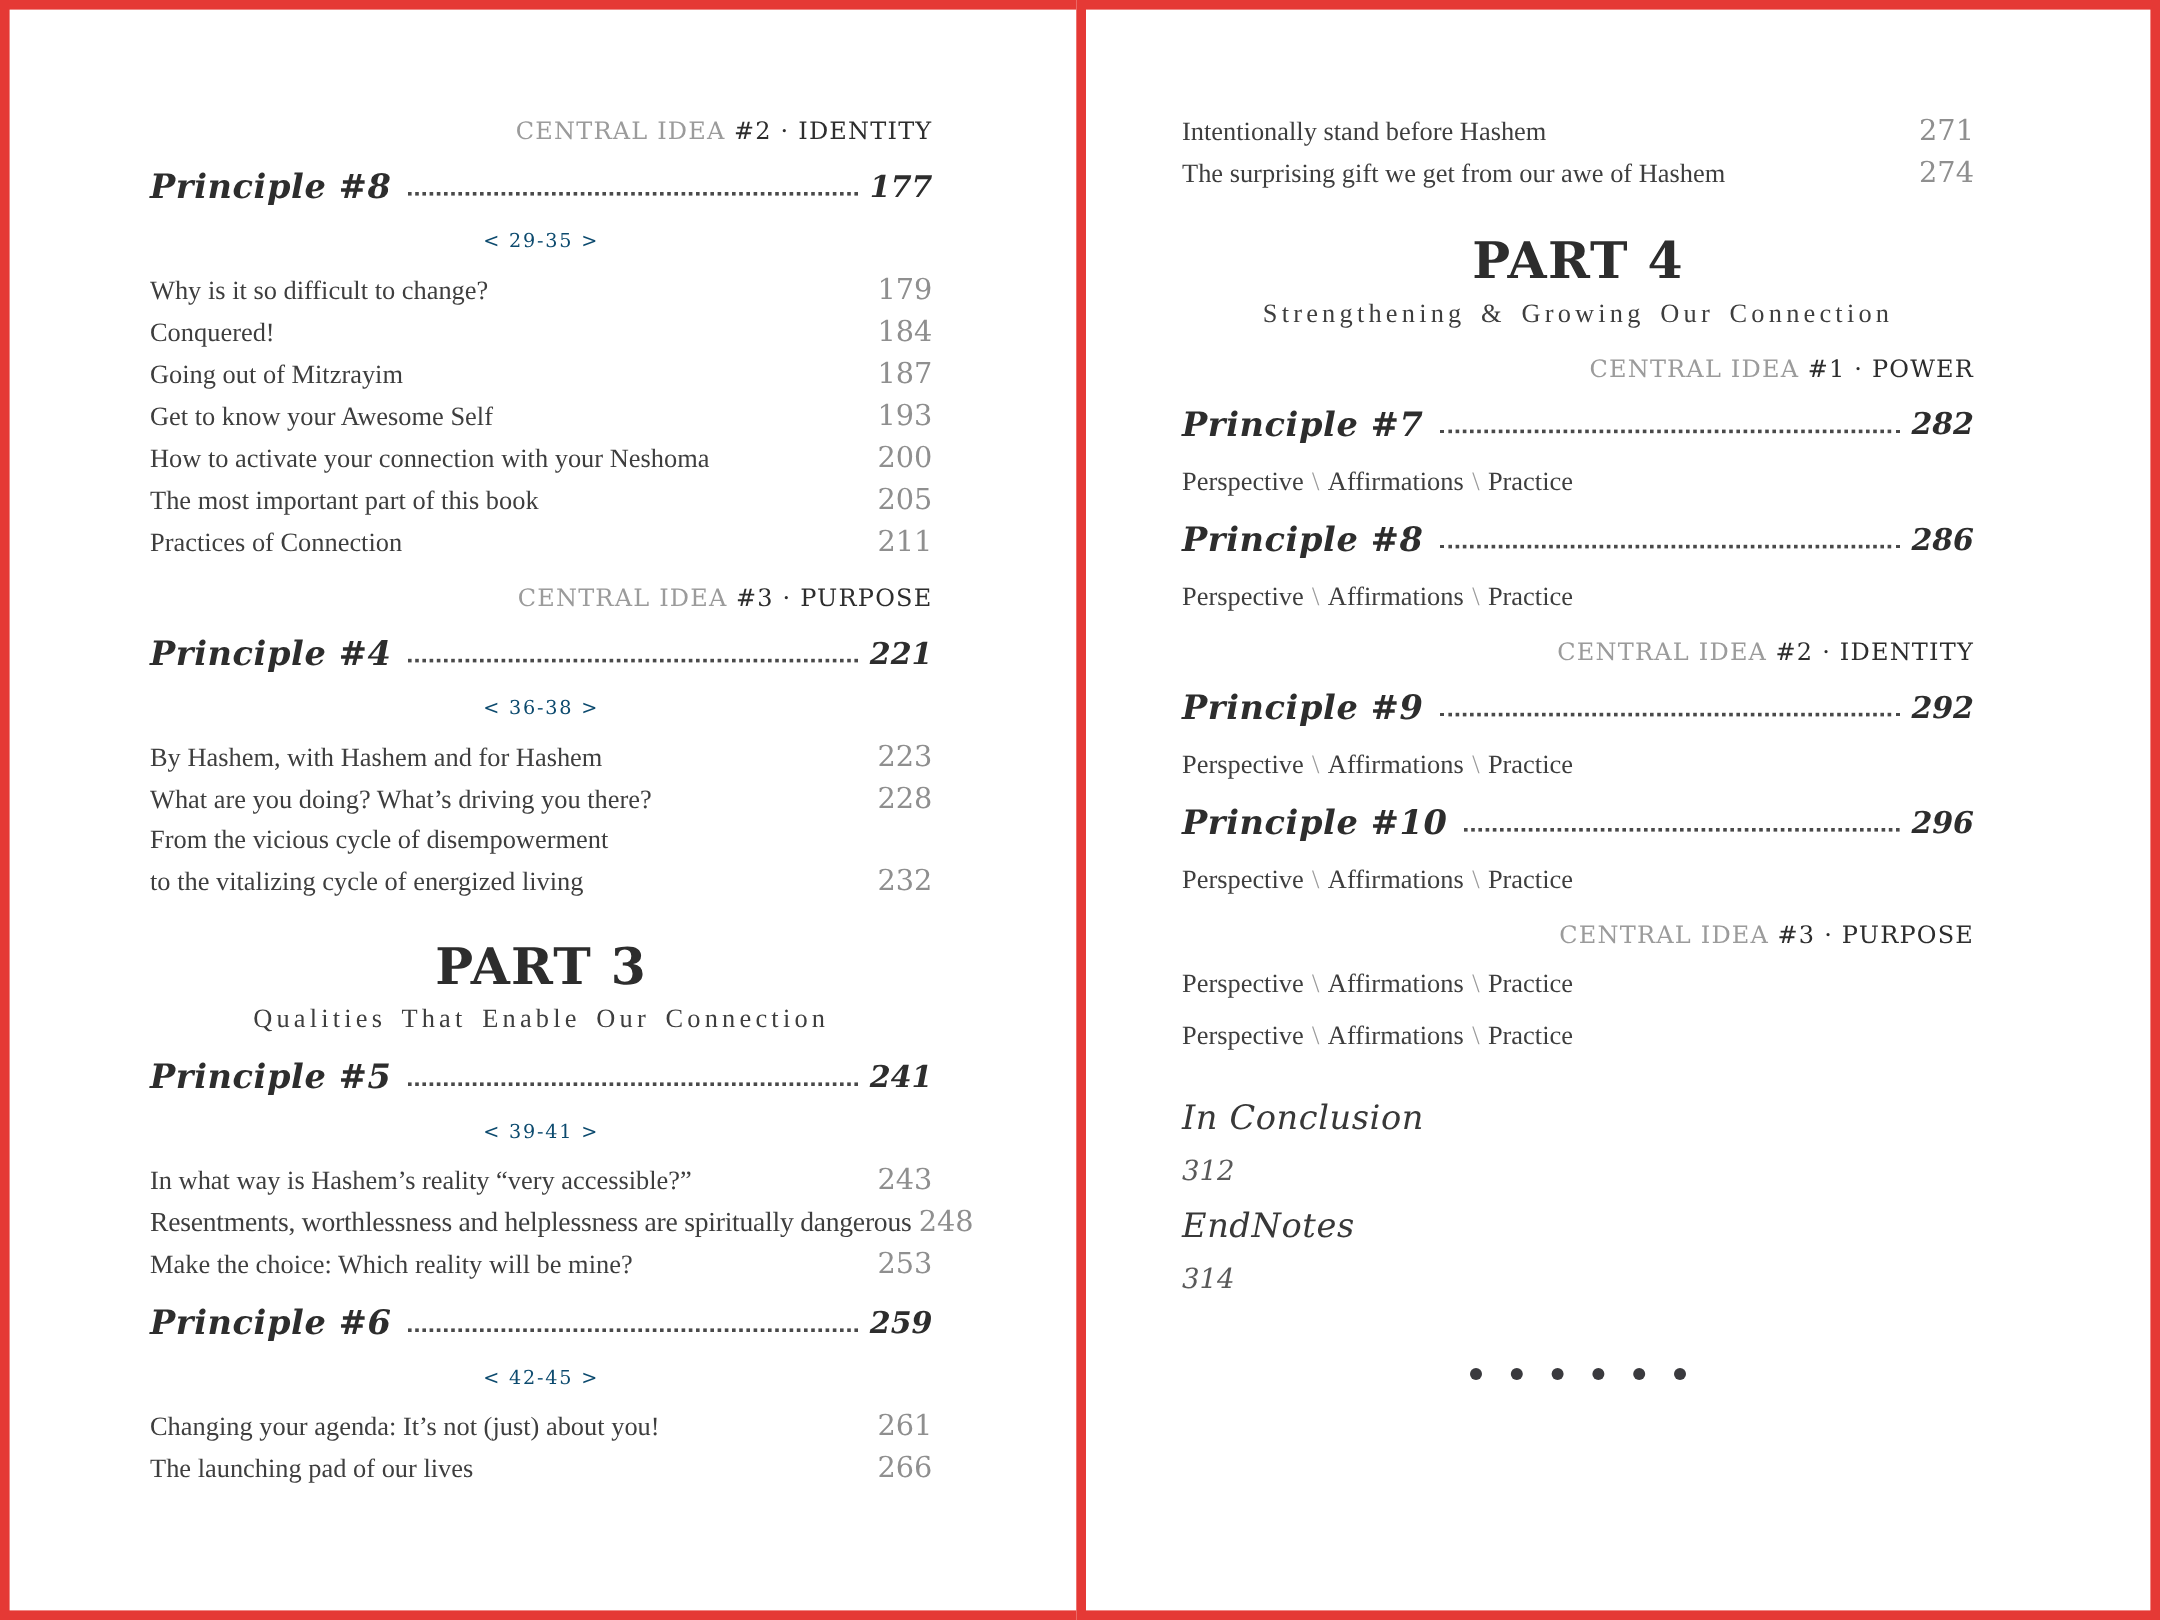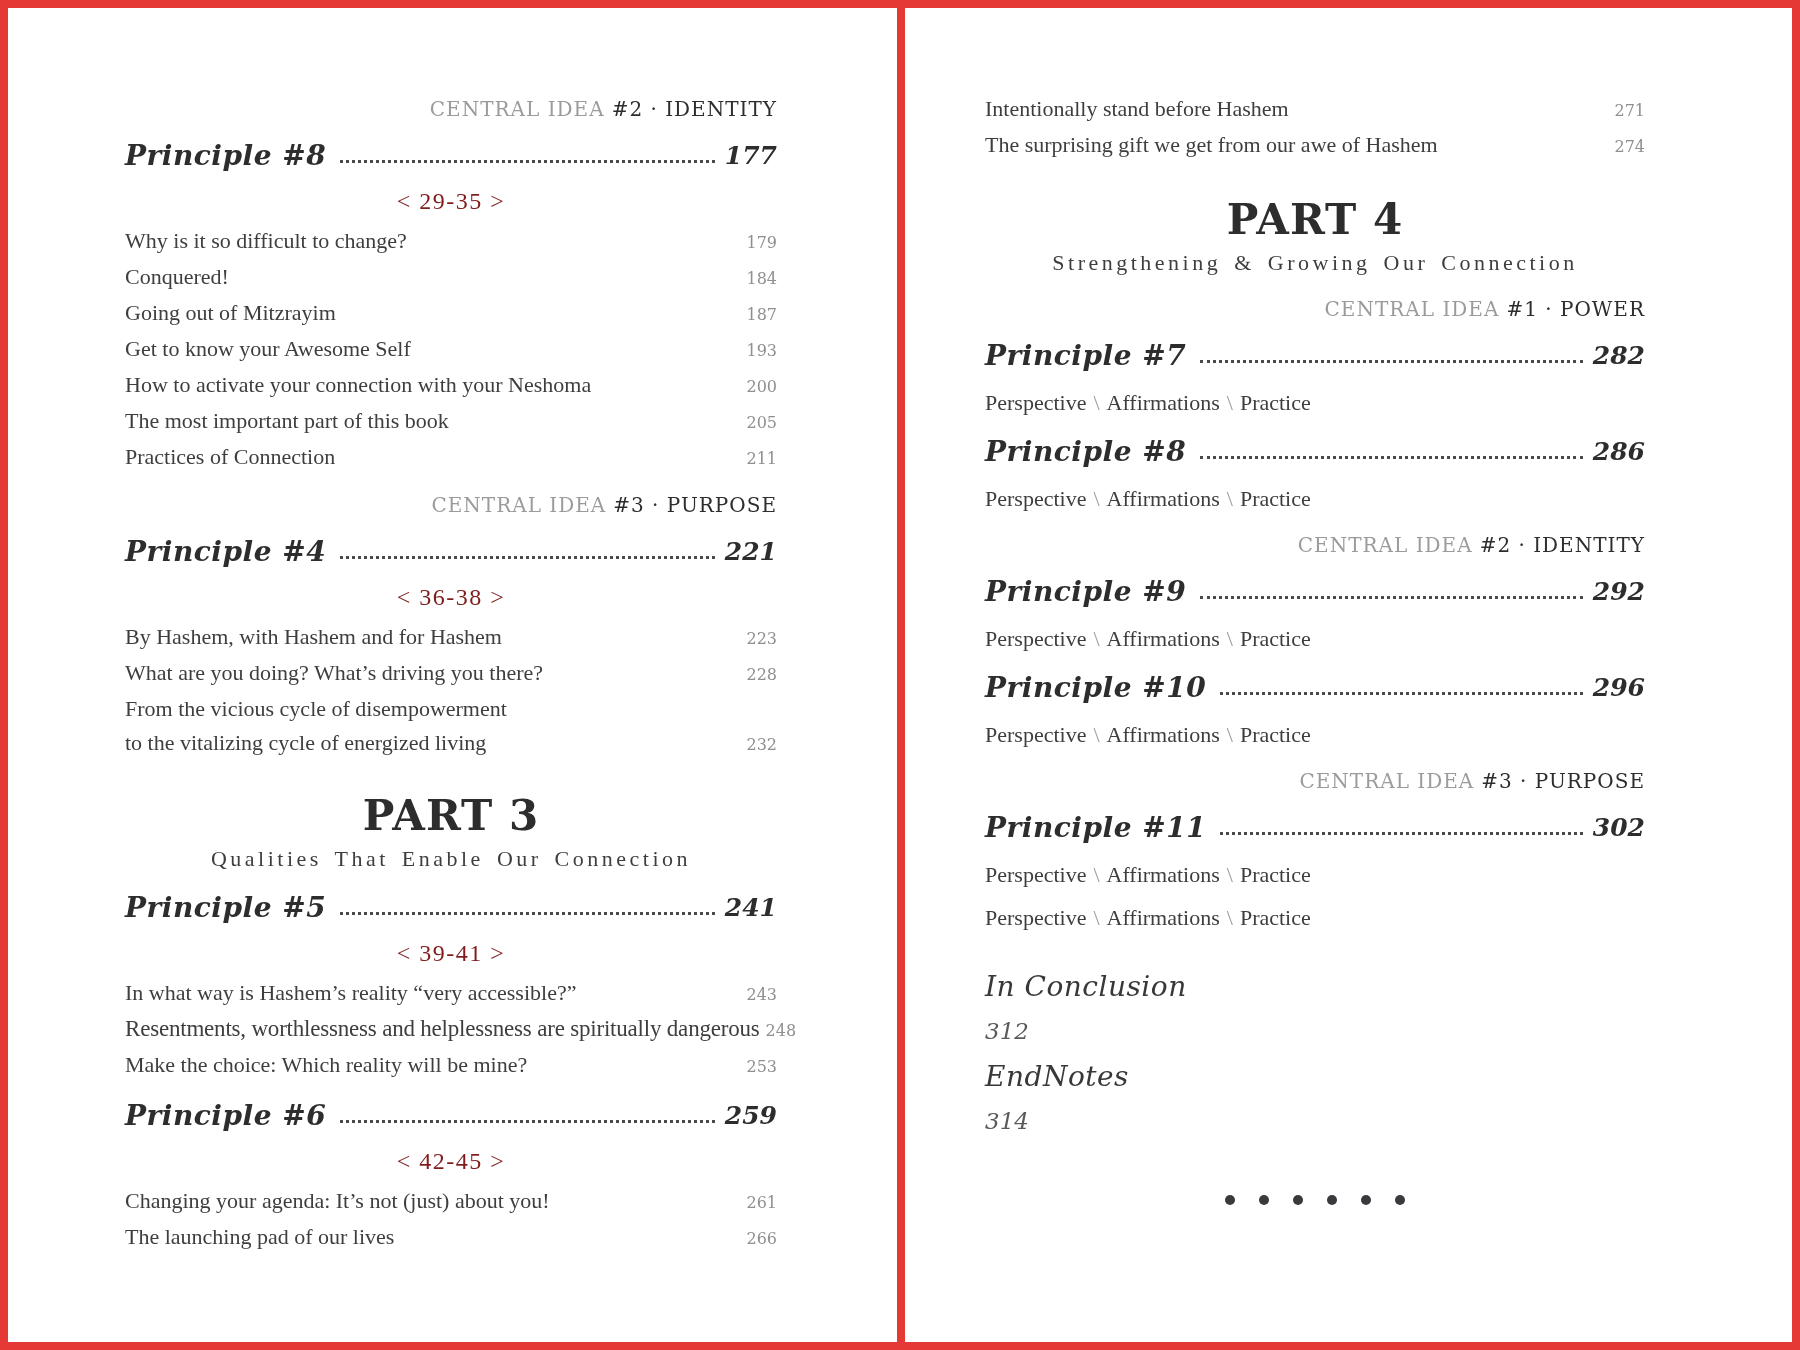--- a/index.html
+++ b/index.html
@@ -53,44 +53,43 @@
   .principle .p-page {
     font-size:25px;
     font-weight:bold;
     font-style:italic;
     color:#2d2d2d;
   }
 
   
   .range {
     text-align:center;
-    font-size:24px;
+    font-size:16px;
     line-height:30px;
     letter-spacing:1.5px;
-    color:#7f1d1d;
+    color:#0c4a6e;
     margin:8px 0 8px;
-    font-family:Liberation Serif, serif;
   }
 
   
   .entries { margin-top:0; }
   .entry {
     display:flex;
     align-items:baseline;
     font-family:"Liberation Serif", serif;
     font-size:22px;
     line-height:34px;
     color:#3e3e3e;
   }
   .entry .t { white-space:nowrap; }
   .entry.long .t { font-size:23px; letter-spacing:-0.2px; }
   .entry .sp { flex:1; min-width:6px; }
   .entry .pg {
     font-family:"DejaVu Serif", serif;
-    font-size:16px;
+    font-size:24px;
     color:#8f8f8f;
   }
 
   
   .part-title {
     text-align:center;
     font-size:42px;
     line-height:52px;
     font-weight:bold;
     color:#2d2d2d;
@@ -334,25 +333,20 @@
     <div class="principle">
       <span class="p-title">Principle #10</span>
       <span class="leader"></span>
       <span class="p-page">296</span>
     </div>
 
     <p class="persp"><span>Perspective</span><span class="sep">\</span><span>Affirmations</span><span class="sep">\</span><span>Practice</span></p>
 
     <p class="central"><span class="c-label">CENTRAL IDEA</span><span class="c-tag">#3 · PURPOSE</span></p>
 
-    <div class="principle">
-      <span class="p-title">Principle #11</span>
-      <span class="leader"></span>
-      <span class="p-page">302</span>
-    </div>
 
     <p class="persp"><span>Perspective</span><span class="sep">\</span><span>Affirmations</span><span class="sep">\</span><span>Practice</span></p>
 
 
     <p class="persp"><span>Perspective</span><span class="sep">\</span><span>Affirmations</span><span class="sep">\</span><span>Practice</span></p>
 
     <div class="concl first">
       <span class="t">In Conclusion</span>
       <span class="sp"></span>
       <span class="pg">312</span>

